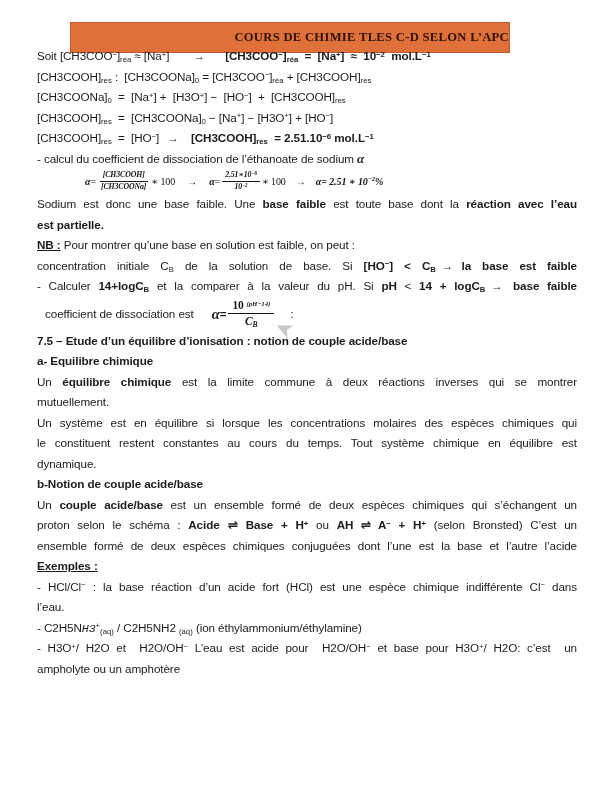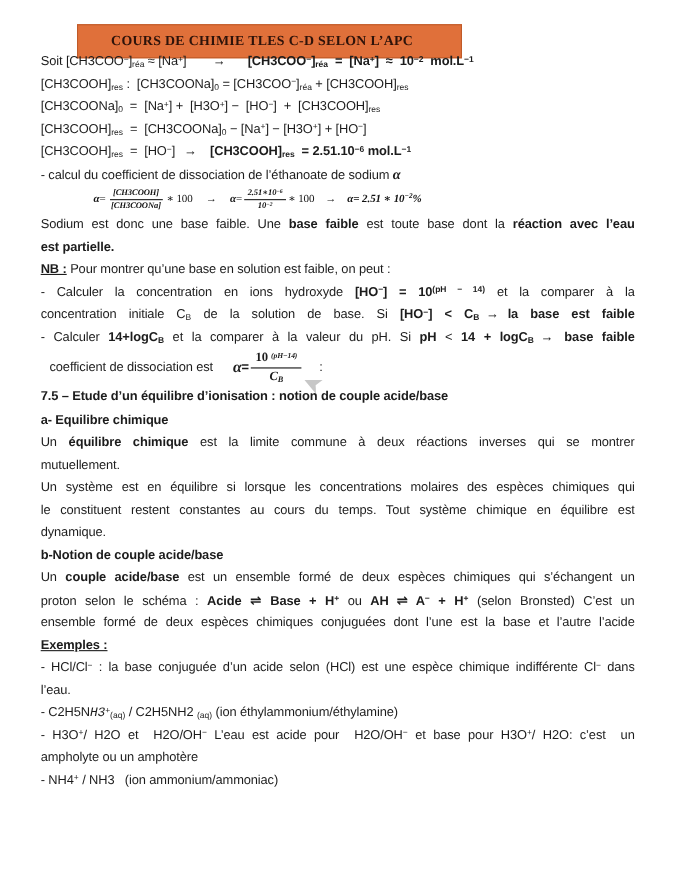--- a/index.html
+++ b/index.html
@@ -8,24 +8,25 @@
     width:612px;height:792px;
     background:#ffffff;
     margin:0 auto;
     font-family:"Liberation Sans","DejaVu Sans",sans-serif;
     font-size:11.7px;
     color:#1c1c1c;
     letter-spacing:-0.1px;
     overflow:hidden;
   }
   .hdr{
-    position:absolute;left:70px;top:22px;width:350px;height:31px;
+    position:absolute;left:70px;top:22px;width:440px;height:31px;
     display:flex;align-items:center;
     box-sizing:border-box;
     padding-left:30px;
+    justify-content:flex-end;
   }
   .hdr-title{
     font-family:"Liberation Serif","DejaVu Serif",serif;
     font-weight:700;font-size:12.6px;letter-spacing:.3px;
     white-space:nowrap;
   }
   .content{
     position:absolute;left:37px;top:46px;width:540px;
   }
   .ln{
@@ -113,21 +114,20 @@
         <span class="ar">→</span>
         <span class="sp-gap" style="width: 10px;"></span>
         <span class="bi">α</span>
         <span class="bi"> = 2.51 ∗ 10</span>
         <span class="bi sp">−2</span>
         <span class="bi">%</span>
       </div>
       <div class="ln j"><span>Sodium est donc une base faible. Une </span><span class="b">base faible</span><span> est toute base dont la </span><span class="b">réaction avec l’eau</span></div>
       <div class="ln "><span class="b">est partielle.</span></div>
       <div class="ln "><span class="b u">NB :</span><span> Pour montrer qu’une base en solution est faible, on peut :</span></div>
-      <div class="ln j"><span>- Calculer la concentration en ions hydroxyde </span><span class="b">[HO</span><span class="b sp">−</span><span class="b">] = 10</span><span class="b sp">(pH − 14)</span><span> et la comparer à la</span></div>
       <div class="ln j"><span>concentration initiale C</span><span class="sb">B</span><span> de la solution de base. Si </span><span class="b">[HO</span><span class="b sp">−</span><span class="b">] &lt; C</span><span class="b sb">B</span><span class="sp-gap" style="width: 6px;"></span><span class="ar">→</span><span class="sp-gap" style="width: 8px;"></span><span class="b">la base est faible</span></div>
       <div class="ln j"><span>- Calculer </span><span class="b">14+logC</span><span class="b sb">B</span><span> et la comparer à la valeur du pH. Si </span><span class="b">pH</span><span> &lt; </span><span class="b">14 + logC</span><span class="b sb">B</span><span class="sp-gap" style="width: 6px;"></span><span class="ar">→</span><span class="sp-gap" style="width: 10px;"></span><span class="b">base faible</span></div>
       <div class="ln frow">
         <span>coefficient de dissociation est</span>
         <span class="sp-gap" style="width: 16px;"></span>
         <span class="grp bigf">
           <span class="bal">α</span>
           <span class="beq"> = </span>
           <span class="frac">
             <span class="num"><span class="rnb">10 </span><span class="bi sp2">(pH−14)</span></span>
@@ -142,20 +142,19 @@
       <div class="ln j"><span>Un </span><span class="b">équilibre chimique</span><span> est la limite commune à deux réactions inverses qui se montrer</span></div>
       <div class="ln "><span>mutuellement.</span></div>
       <div class="ln j"><span>Un système est en équilibre si lorsque les concentrations molaires des espèces chimiques qui</span></div>
       <div class="ln j"><span>le constituent restent constantes au cours du temps. Tout système chimique en équilibre est</span></div>
       <div class="ln "><span>dynamique.</span></div>
       <div class="ln "><span class="b">b-Notion de couple acide/base</span></div>
       <div class="ln j"><span>Un </span><span class="b">couple acide/base</span><span> est un ensemble formé de deux espèces chimiques qui s’échangent un</span></div>
       <div class="ln j"><span>proton selon le schéma : </span><span class="b">Acide </span><span class="hp">⇌</span><span class="b"> Base + H</span><span class="b sp">+</span><span> ou </span><span class="b">AH</span><span class="sp-gap" style="width: 7px;"></span><span class="hp">⇌</span><span class="sp-gap" style="width: 7px;"></span><span class="b">A</span><span class="b sp">−</span><span class="b"> + H</span><span class="b sp">+</span><span> (selon Bronsted) C’est un</span></div>
       <div class="ln j"><span>ensemble formé de deux espèces chimiques conjuguées dont l’une est la base et l’autre l’acide</span></div>
       <div class="ln "><span class="b u">Exemples :</span></div>
-      <div class="ln j"><span>- HCl/Cl</span><span class="sp">−</span><span> : la base conjuguée d’un acide selon (HCl) est une espèce chimique indifférente Cl</span><span class="sp">−</span><span> dans</span></div>
+      <div class="ln j"><span>- HCl/Cl</span><span class="sp">−</span><span> : la base réaction d’un acide fort (HCl) est une espèce chimique indifférente Cl</span><span class="sp">−</span><span> dans</span></div>
       <div class="ln "><span>l’eau.</span></div>
       <div class="ln "><span>- C2H5N</span><span class="ital">H3</span><span class="sp">+</span><span class="sb">(aq)</span><span> / C2H5NH2 </span><span class="sb">(aq)</span><span> (ion éthylammonium/éthylamine)</span></div>
       <div class="ln j"><span>- H3O</span><span class="sp">+</span><span>/ H2O et&nbsp; H2O/OH</span><span class="sp">−</span><span> L’eau est acide pour&nbsp; H2O/OH</span><span class="sp">−</span><span> et base pour H3O</span><span class="sp">+</span><span>/ H2O: c’est&nbsp; un</span></div>
       <div class="ln "><span>ampholyte ou un amphotère</span></div>
-      <div class="ln "><span>- NH4</span><span class="sp">+</span><span> / NH3&nbsp;&nbsp; (ion ammonium/ammoniac)</span></div>
     </div>
 </div>
 
 </body></html>

